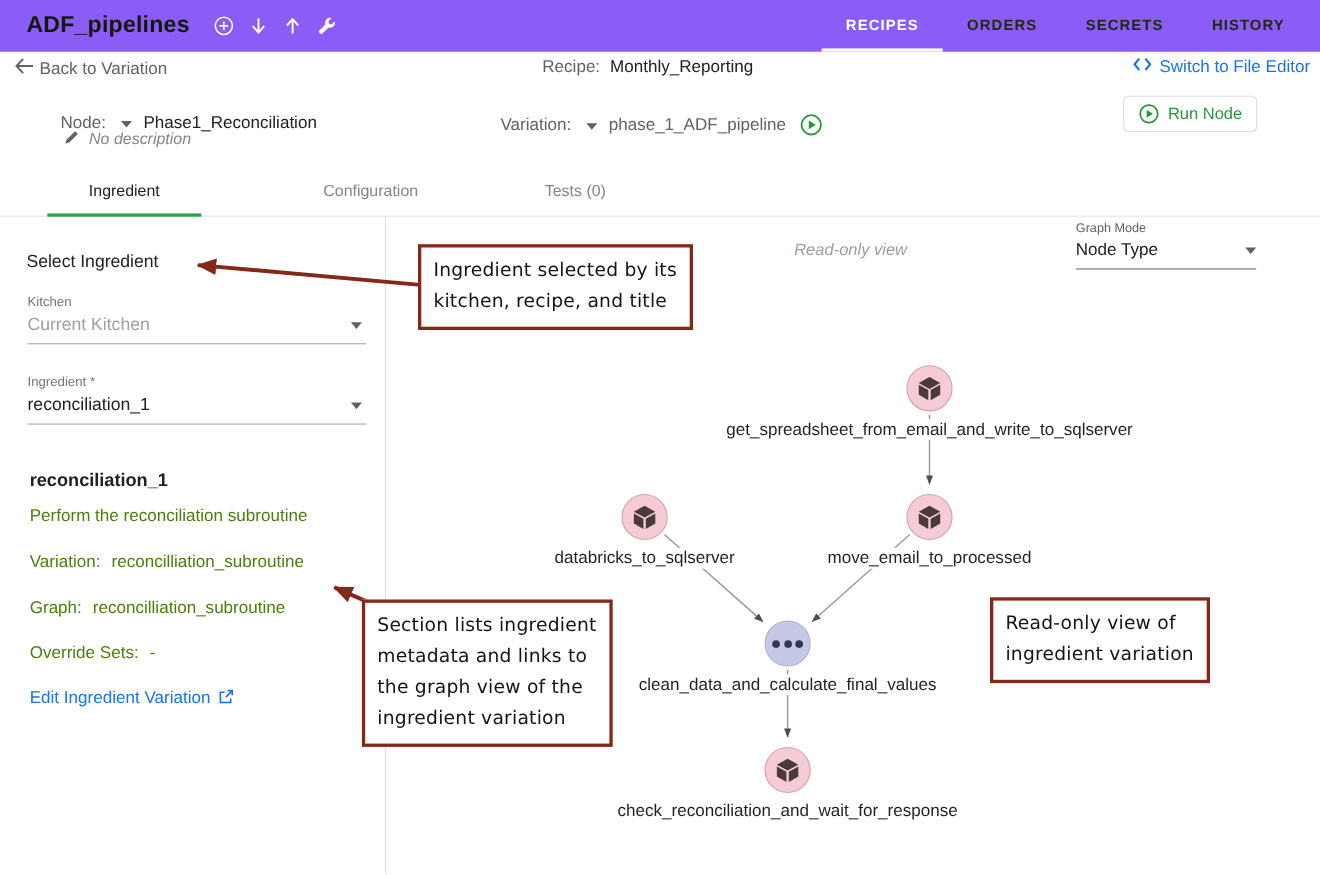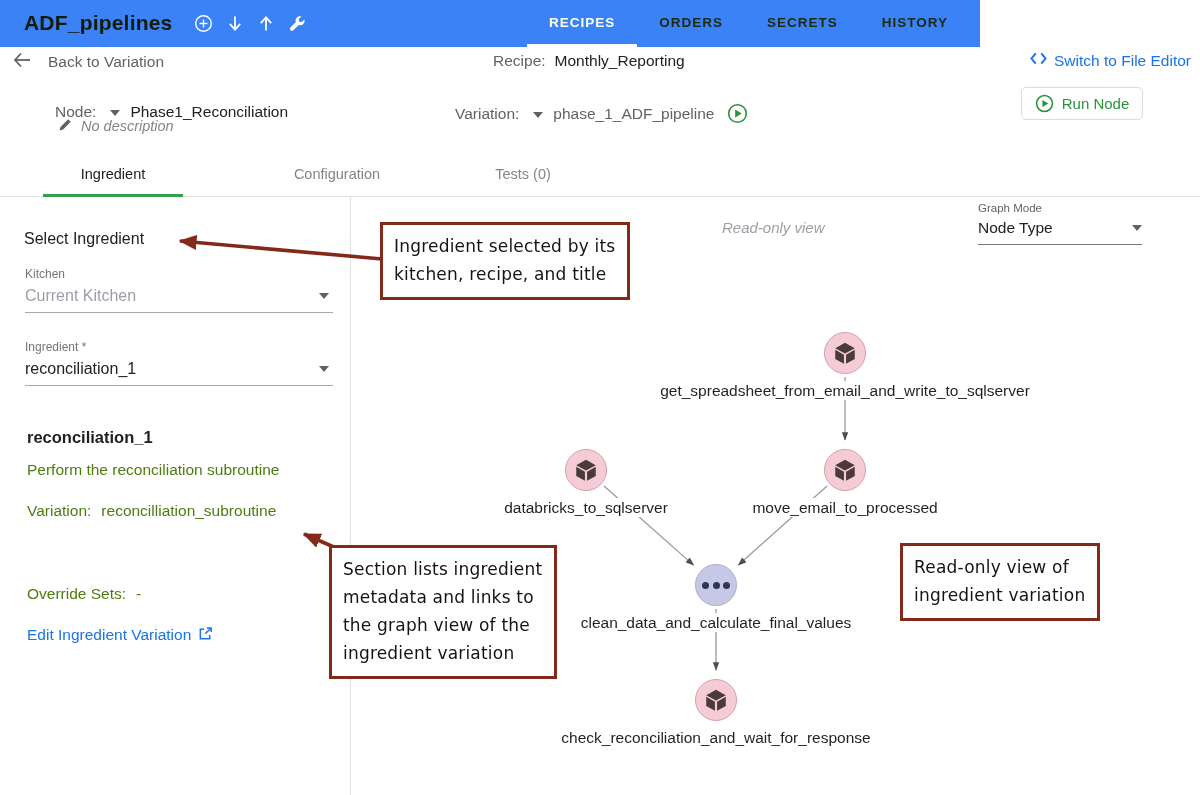--- a/index.html
+++ b/index.html
@@ -1,33 +1,33 @@
 <!DOCTYPE html>
 <html><head>
 <meta charset="utf-8">
 <style>
   * { margin:0; padding:0; box-sizing:border-box; }
   html,body { background:#fff; }
   body { font-family:"Liberation Sans","DejaVu Sans",sans-serif; color:#202124; }
   #app { position:relative; width:1200px; height:795px; overflow:hidden; background:#fff; }
 
   
-  .appbar { position:absolute; top:0; left:0; width:980px; height:47px;
-            background:#3b82f6; display:flex; align-items:stretch; }
+  .appbar { position:absolute; top:0; left:0; width:1200px; height:47px;
+            background:#8b5cf6; display:flex; align-items:stretch; }
   .app-title { font-size:21px; font-weight:700; color:#121a0b; margin:11px 0 0 24px; letter-spacing:.2px; }
   .appbar-icons { display:flex; align-items:center; gap:13px; margin-left:22px; }
   .appbar-icons .icn { display:flex; }
   .htabs { position:absolute; right:10px; top:0; height:47px; display:flex; }
   .htab { height:47px; padding:0 22px; display:flex; align-items:center; font-size:13.5px;
           font-weight:700; letter-spacing:1px; color:#1d2a12; border-bottom:3px solid transparent; cursor:pointer; }
   .htab.active { color:#fbfff4; border-bottom-color:#fdfff8; }
 
   
   .row-bc { position:absolute; top:47px; left:0; width:1200px; height:32px; }
-  .back { position:absolute; left:12px; top:4px; display:flex; align-items:center; gap:16px;
+  .back { position:absolute; left:12px; top:4px; display:flex; align-items:center; gap:4px;
           color:#5f6368; font-size:15.5px; cursor:pointer; }
   .recipe { position:absolute; left:493px; top:5px; font-size:15.5px; }
   .recipe .lbl { color:#5f6368; }
   .recipe .val { color:#202124; margin-left:9px; }
   .switch-link { position:absolute; right:9px; top:4px; display:flex; align-items:center; gap:6px;
                  color:#1a73e8; font-size:15.5px; font-weight:500; cursor:pointer; }
 
   
   .row-node { position:absolute; top:79px; left:0; width:1200px; height:46px; }
   .grp { position:absolute; top:24px; display:flex; align-items:center; font-size:15.5px; }
@@ -230,20 +230,23 @@
       <span>reconciliation_1</span>
       <span class="caret"></span>
     </div>
   </div>
 
   <div class="lp-abs detail-title">reconciliation_1</div>
   <div class="lp-abs detail-row d-desc">Perform the reconciliation subroutine</div>
   <div class="lp-abs detail-row d-var">
     <span>Variation:</span><span class="dv">reconcilliation_subroutine</span>
   </div>
+  <div class="lp-abs detail-row d-graph">
+    <span>Graph:</span><span class="dv">reconcilliation_subroutine</span>
+  </div>
   <div class="lp-abs detail-row d-ovr">
     <span>Override Sets:</span><span class="dv">-</span>
   </div>
   <div class="lp-abs edit-link">
     <span>Edit Ingredient Variation</span>
     <span>
       <svg width="15" height="15" viewBox="0 0 16 16">
           <path d="M6.5 3.5H2.5v10h10v-4" fill="none" stroke="#1a73e8" stroke-width="1.6"></path>
           <path d="M9.5 2h4.5v4.5" fill="none" stroke="#1a73e8" stroke-width="1.6"></path>
           <line x1="13.6" y1="2.4" x2="7.8" y2="8.2" stroke="#1a73e8" stroke-width="1.6"></line>

